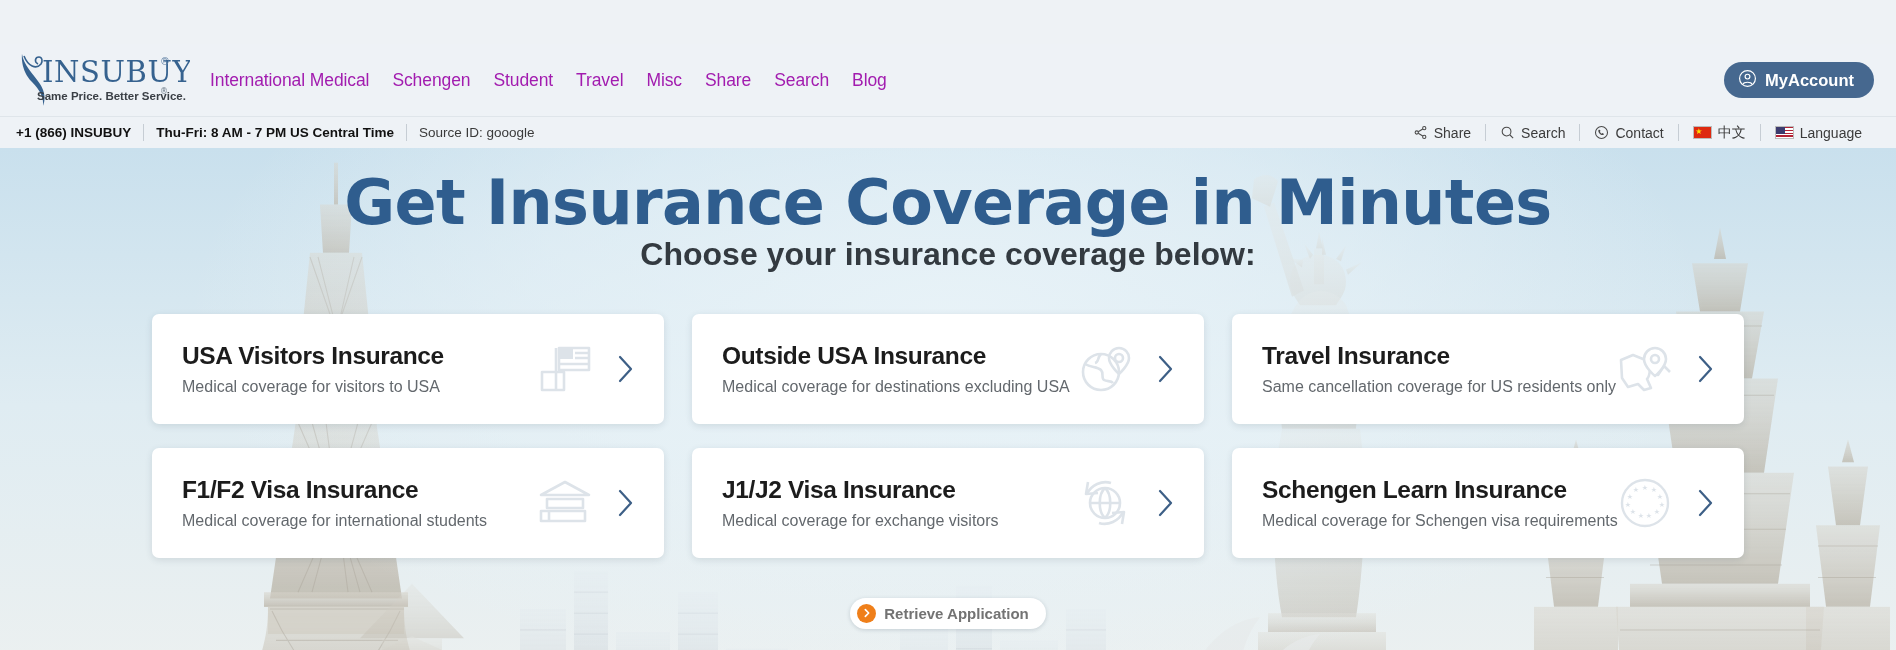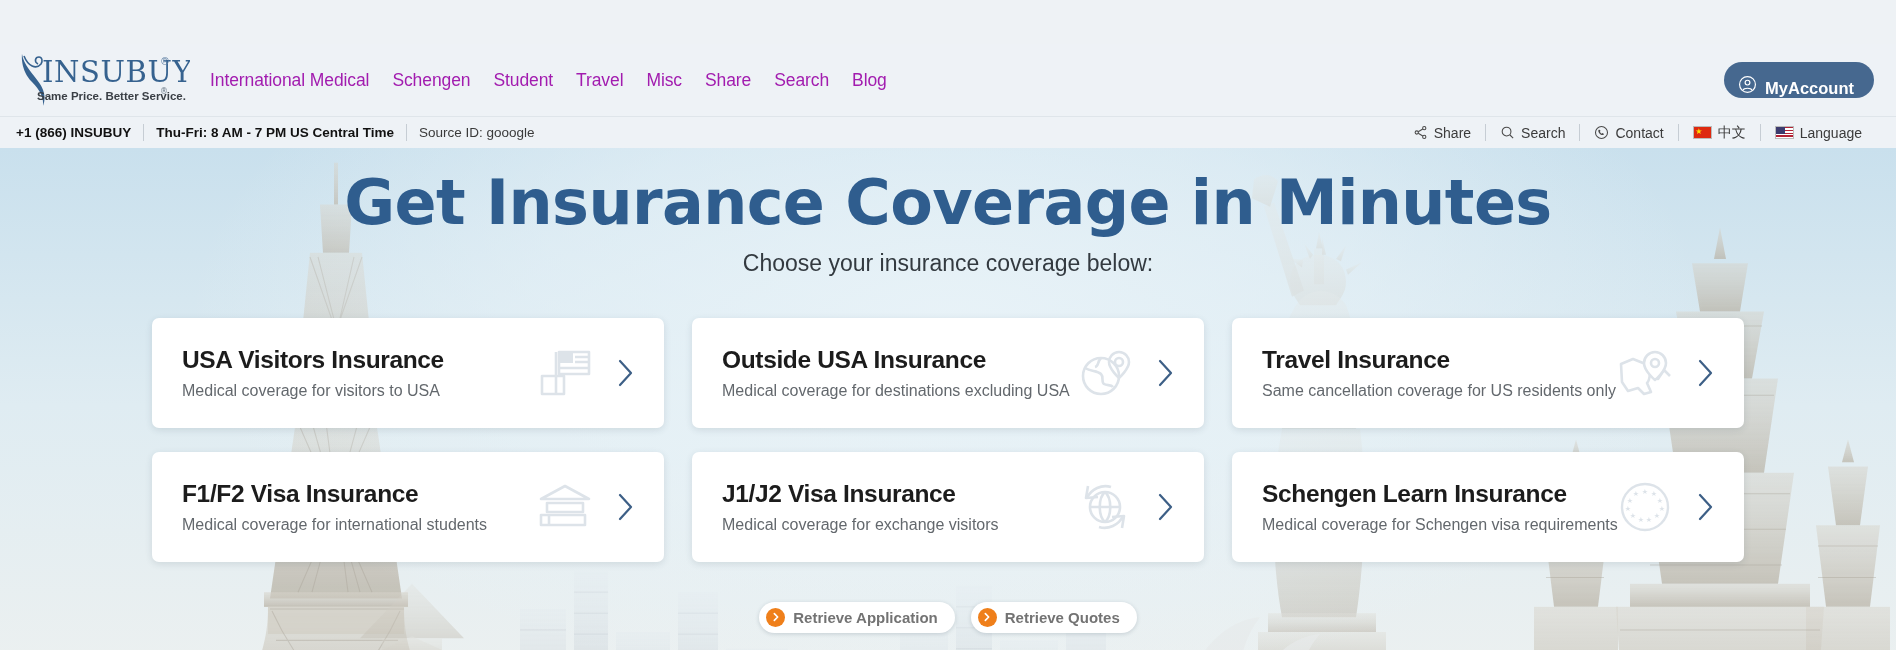--- a/index.html
+++ b/index.html
@@ -59,21 +59,21 @@
 
   .myaccount {
     margin-left: auto;
     background: #46688f;
     color: #ffffff;
     border: none;
     border-radius: 22px;
     height: 36px;
     padding: 0 20px 0 14px;
     display: flex;
-    align-items: flex-end;
+    align-items: center;
     gap: 8px;
     font-size: 16.5px;
     font-weight: 700;
     font-family: "Liberation Sans", sans-serif;
     cursor: pointer;
   }
 
   
   .subbar {
     position: relative;
@@ -189,24 +189,23 @@
 
   .hero-title {
     font-size: 62px;
     line-height: 1.06;
     font-weight: 700;
     color: #2f5d8e;
     letter-spacing: -0.6px;
     font-family: "DejaVu Sans", sans-serif;
   }
   .hero-sub {
-    margin-top: 14px;
-    font-size: 23px;
+    font-size: 32px;
     color: #333a40;
-    font-weight: 400;
+    font-weight: 700;
   }
 
   
   .cards {
     margin-top: 41px;
     display: grid;
     grid-template-columns: repeat(3, 512px);
     justify-content: center;
     gap: 24px 28px;
   }
@@ -674,25 +673,17 @@
       <div class="retrieve-row">
         <button class="retrieve-btn">
           <span class="retrieve-bullet">
             <svg width="10" height="10" viewBox="0 0 12 12" fill="none" stroke="#ffffff" stroke-width="2" stroke-linecap="round" stroke-linejoin="round">
               <path d="M4 2 L8 6 L4 10"></path>
             </svg>
           </span>
           <span>Retrieve Application</span>
         </button>
 
-        <button class="retrieve-btn">
-          <span class="retrieve-bullet">
-            <svg width="10" height="10" viewBox="0 0 12 12" fill="none" stroke="#ffffff" stroke-width="2" stroke-linecap="round" stroke-linejoin="round">
-              <path d="M4 2 L8 6 L4 10"></path>
-            </svg>
-          </span>
-          <span>Retrieve Quotes</span>
-        </button>
       </div>
 
     </div>
   </div>
 </div>
 
 </body></html>

